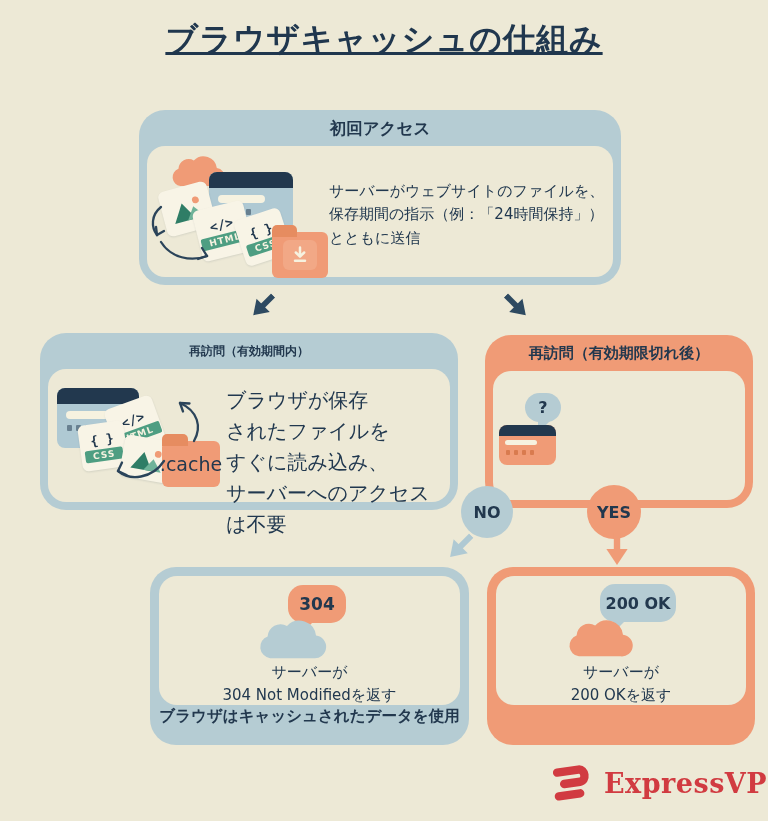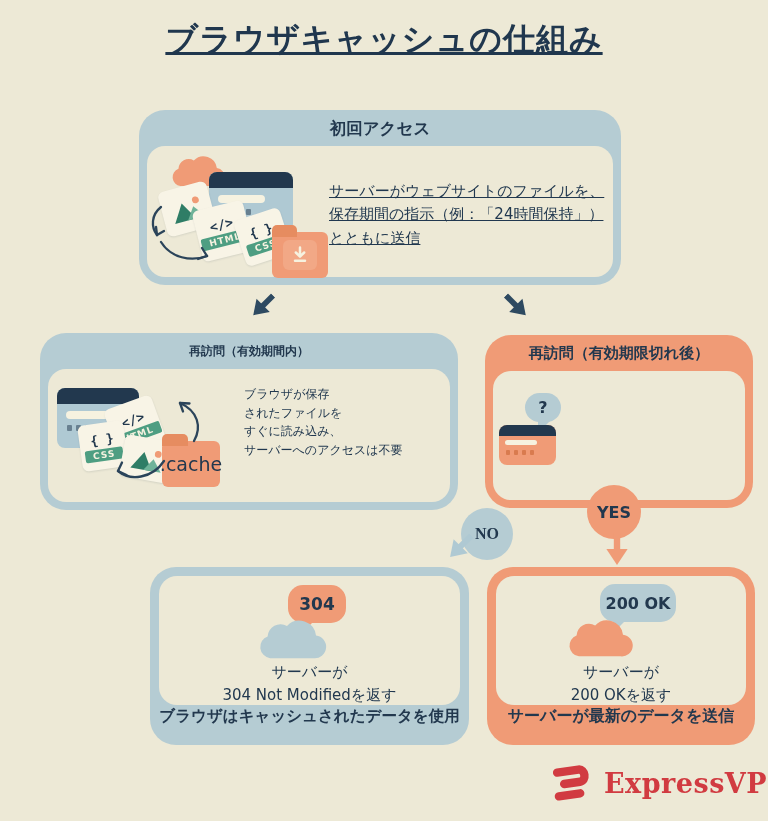--- a/index.html
+++ b/index.html
@@ -119,21 +119,21 @@
         <path d="M10 30 l-1 -8"></path>
         <path d="M10 30 l7 -4"></path>
     </svg>
     <svg class="abs arc" style="left:18px;top:128px;" width="56" height="26" viewBox="0 0 56 26">
       <path d="M4 4 C14 20 34 24 50 18"></path>
         <path d="M50 18 l-9 3"></path>
         <path d="M50 18 l-5 -8"></path>
     </svg>
   </div>
 
-  <div class="abs body-text pre" style="left:190px;top:70px;width:285px;font-size:15px;text-decoration:underline;">サーバーがウェブサイトのファイルを、
+  <div class="abs body-text pre" style="left:190px;top:70px;width:285px;font-size:15px;">サーバーがウェブサイトのファイルを、
 保存期間の指示（例：「24時間保持」）
 とともに送信</div>
 </div>
 
 <div class="sarrow" style="left:250px;top:291px;transform:rotate(45deg);">
   <svg width="25" height="30" viewBox="0 0 26 32">
       <rect class="fill-navy" x="10" y="0" width="6" height="17"></rect>
       <polygon class="fill-navy" points="3,15 23,15 13,30"></polygon>
     </svg>
 </div>
@@ -182,21 +182,21 @@
         <path d="M14 6 l3 8.5"></path>
         <path d="M14 6 l9.5 .5"></path>
     </svg>
     <svg class="abs arc" style="left:72px;top:120px;" width="56" height="30" viewBox="0 0 56 30">
       <path d="M52 8 C40 26 18 28 6 18"></path>
         <path d="M6 18 l8.5 4"></path>
         <path d="M6 18 l4 -8.5"></path>
     </svg>
   </div>
 
-  <div class="abs body-text pre" style="left:204px;top:52px;width:220px;font-size:12px;">ブラウザが保存
+  <div class="abs body-text pre" style="left:186px;top:52px;width:220px;font-size:20px;">ブラウザが保存
 されたファイルを
 すぐに読み込み、
 サーバーへのアクセスは不要</div>
 </div>
 
 <div class="box orange" style="left:485px;top:335px;width:268px;height:173px;padding-left:48px;">
   <div class="box-header" style="font-size:15px;">再訪問（有効期限切れ後）</div>
   <div class="box-body"></div>
 
   <div class="abs" style="left:0;top:0;width:268px;height:173px;">
@@ -210,21 +210,21 @@
           <i></i>
           <i></i>
           <i></i>
           <i></i>
         </div>
     </div>
   </div>
 
 </div>
 
-<div class="badge no" style="left:461px;top:508px;width:52px;height:52px;font-family:Liberation Serif, serif;">
+<div class="badge no" style="left:461px;top:486px;width:52px;height:52px;">
   <span>NO</span>
 </div>
 <div class="badge yes" style="left:587px;top:485px;width:54px;height:54px;">
   <span>YES</span>
 </div>
 
 <div class="sarrow" style="left:446px;top:531px;transform:rotate(45deg);">
   <svg width="28" height="32" viewBox="0 0 26 32">
       <rect class="fill-blue" x="10" y="0" width="6" height="17"></rect>
       <polygon class="fill-blue" points="3,15 23,15 13,30"></polygon>
@@ -253,21 +253,20 @@
 <div class="box orange" style="left:487px;top:567px;width:268px;height:178px;">
   <div class="panel-body"></div>
   <div class="bubble bb" style="left:113px;top:17px;width:76px;height:38px;font-size:16px;">
     <span>200 OK</span>
   </div>
   <svg class="abs" style="left:72px;top:46px;" width="80" height="48" viewBox="0 0 100 62">
     <path d="M24 56 H78 A14 14 0 0 0 81 28 A21 21 0 0 0 45 16 A16 16 0 0 0 21 29 A14 14 0 0 0 24 56 Z" fill="#F09B76"></path>
   </svg>
   <div class="abs body-text pre" style="left:0;top:94px;width:268px;font-size:15px;text-align:center;">サーバーが
 200 OKを返す</div>
-  <div class="box-footer" style="font-size:16px;">サーバーが最新のデータを送信</div>
 </div>
 
 <div class="brand">
   <svg width="46" height="46" viewBox="0 0 60 54" style="transform:rotate(-8deg);">
     <path d="M14 11 H42 C51 11 51 27 42 27 H21" fill="none" stroke="#D13B41" stroke-width="11" stroke-linecap="round"></path>
     <path d="M12 42 H40" fill="none" stroke="#D13B41" stroke-width="11" stroke-linecap="round"></path>
   </svg>
   <span class="logotype">ExpressVPN</span>
 </div>
 

